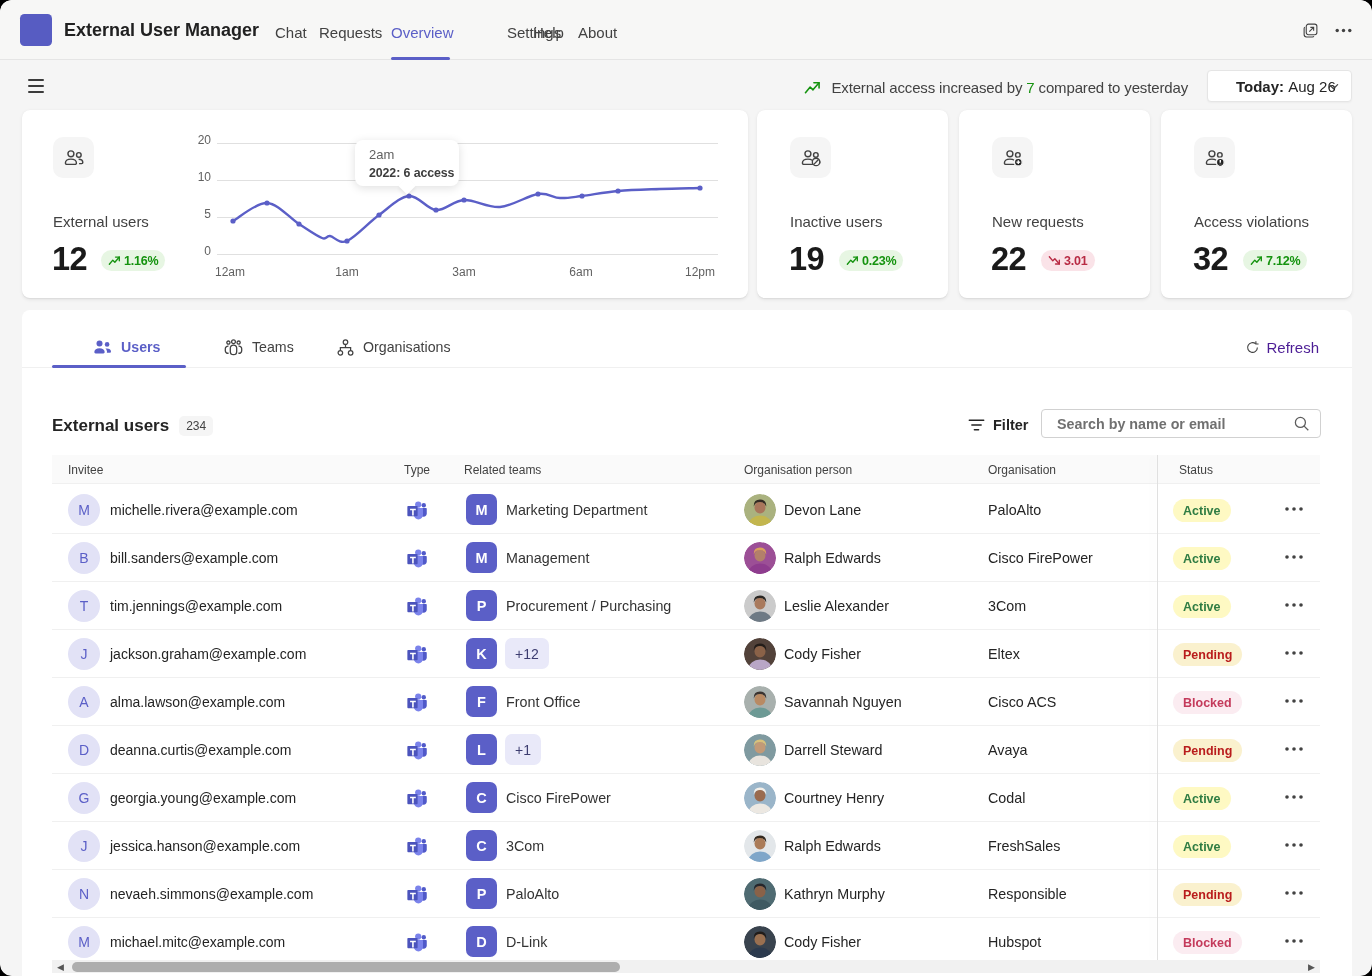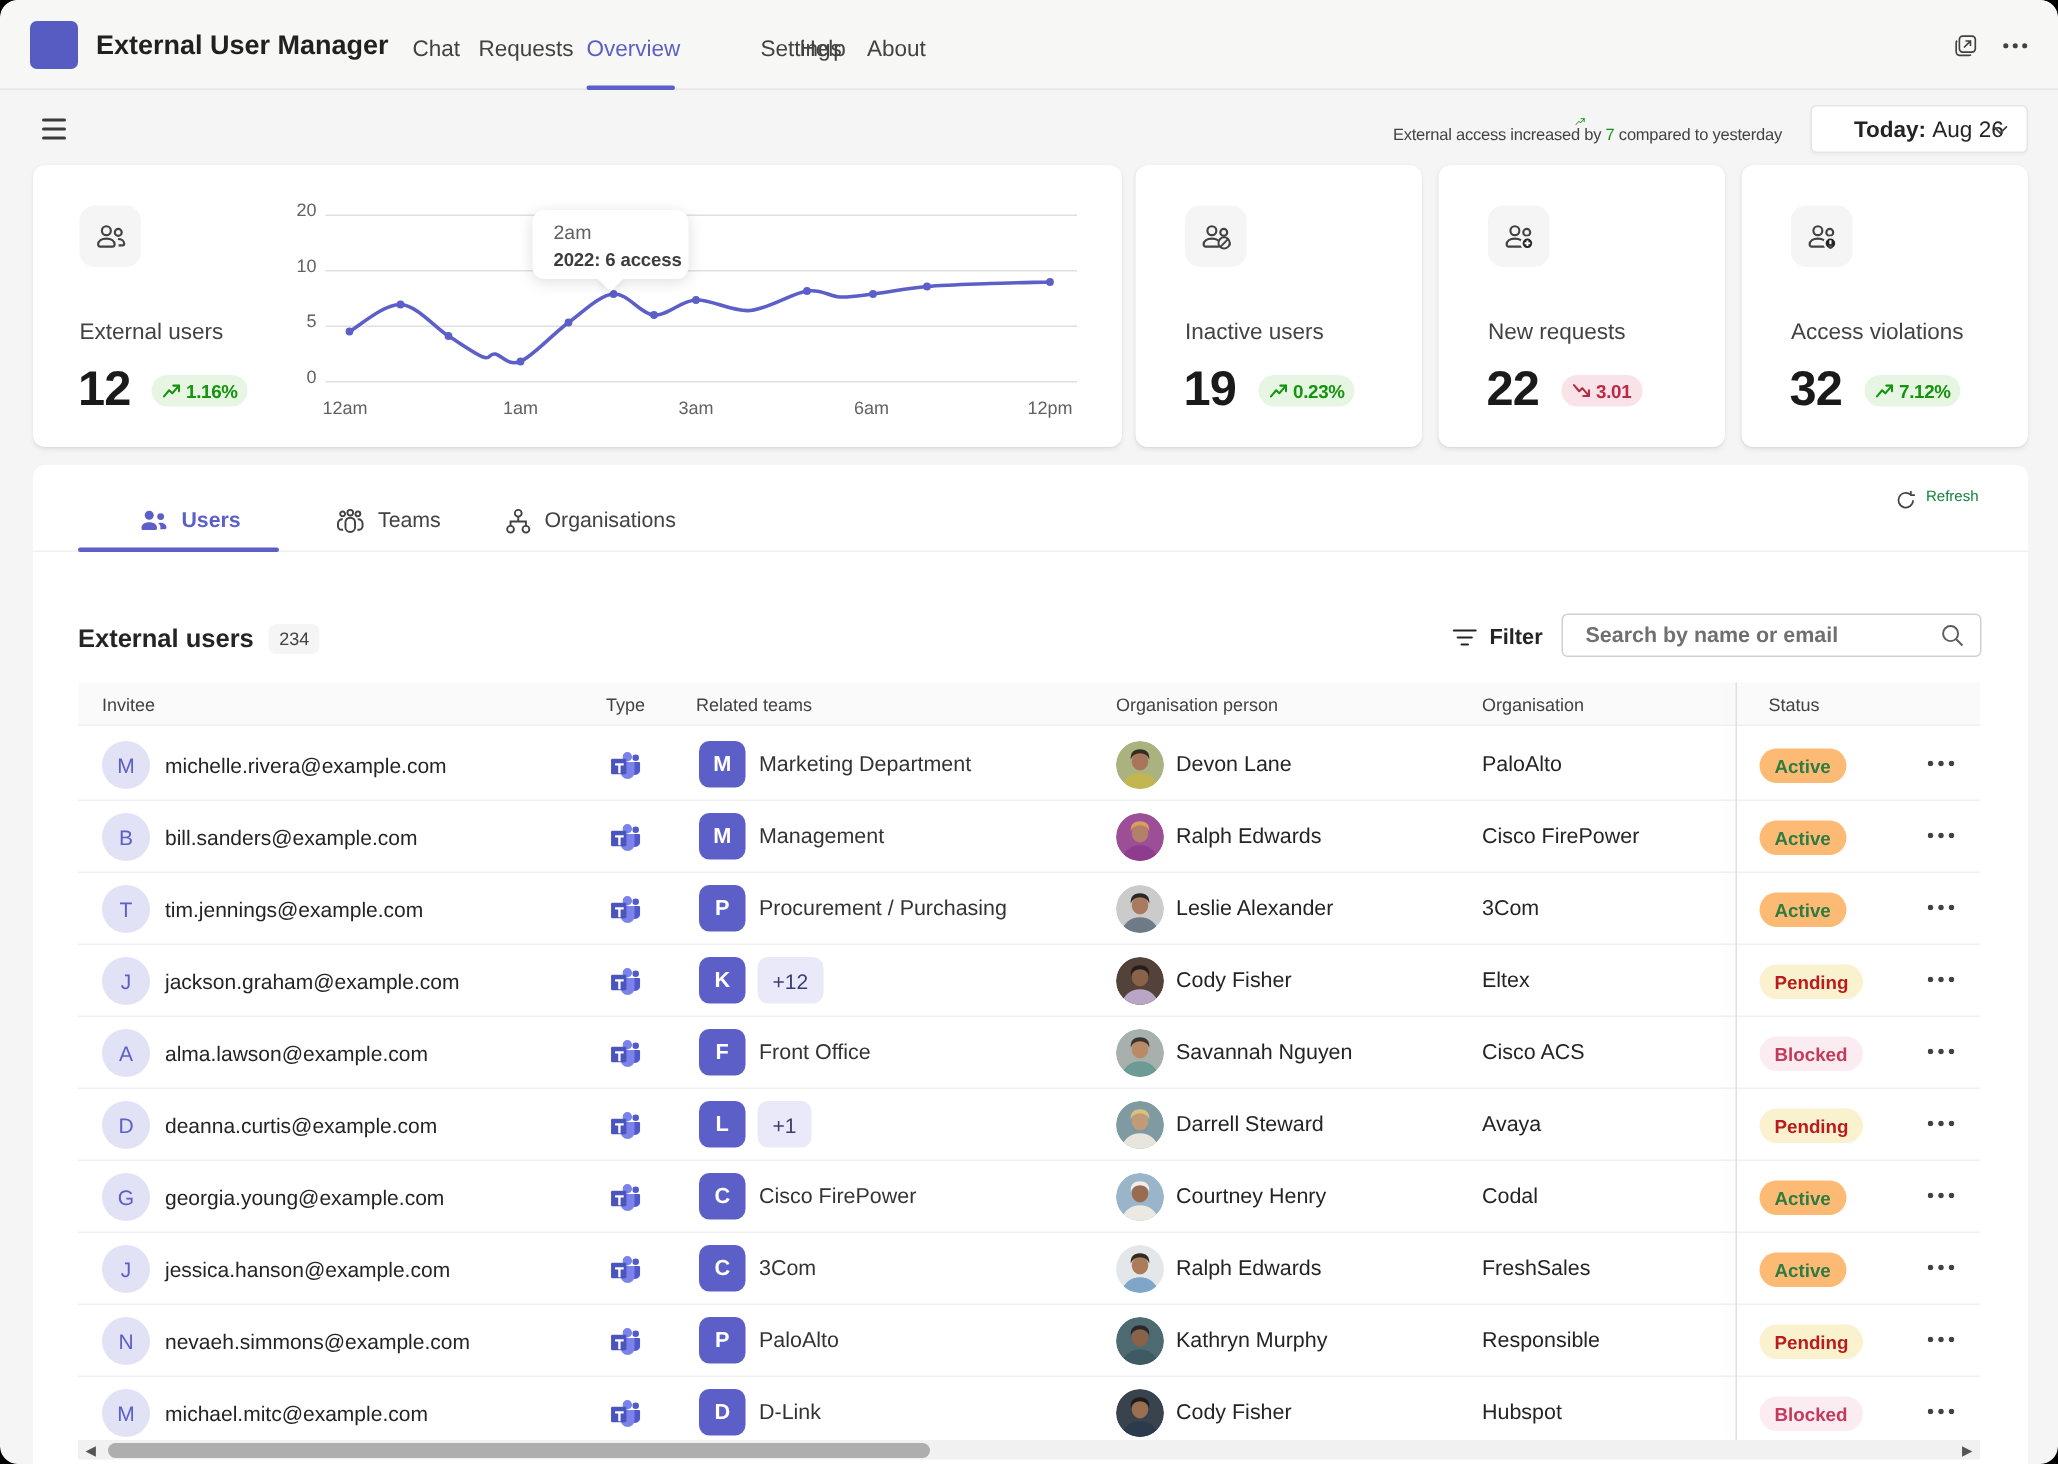--- a/index.html
+++ b/index.html
@@ -8,21 +8,21 @@
 .topbar { position:absolute; left:0; top:0; right:0; height:60px; background:#f7f7f6; border-bottom:1px solid #e5e5e5; }
 .logo { position:absolute; left:20px; top:14px; width:32px; height:32px; border-radius:4.5px; background:#575cc2; }
 .title { position:absolute; left:64px; top:20px; font-size:18px; font-weight:bold; color:#212121; letter-spacing:0px; }
 .nav { position:absolute; top:24px; font-size:15px; color:#424242; }
 .nav.active { color:#5b5fc7; }
 .navline { position:absolute; left:391px; top:57px; width:59px; height:3px; background:#5b5fc7; border-radius:2px; }
 .topicons { position:absolute; right:20px; top:0; height:60px; display:flex; align-items:center; gap:16px; }
 
 .hamb { position:absolute; left:28px; top:79px; width:16px; }
 .hamb div { height:1.8px; background:#3b3b3b; margin-bottom:4.2px; border-radius:1px; }
-.trendmsg { position:absolute; top:78px; right:184px; height:18px; display:flex; align-items:center; font-size:11px; letter-spacing:-0.15px; color:#424242;flex-direction:column; }
+.trendmsg { position:absolute; top:78px; right:184px; height:18px; display:flex; align-items:center; font-size:15px; letter-spacing:-0.15px; color:#424242; }
 .todaybtn { position:absolute; left:1207px; top:70px; width:145px; height:32px; background:#fff; border:1px solid #e5e5e5; border-radius:4px; box-shadow:0 1px 2px rgba(0,0,0,0.04); font-size:15px; color:#242424; display:flex; align-items:center; padding-left:28px; }
 
 .card { position:absolute; background:#fff; border-radius:8px; box-shadow:0 1.6px 3.6px rgba(0,0,0,0.07), 0 0.3px 0.9px rgba(0,0,0,0.05); }
 .iconbox { position:absolute; left:31px; top:27px; width:41px; height:41px; background:#f5f5f5; border-radius:10px; display:flex; align-items:center; justify-content:center; }
 .clabel { position:absolute; left:31px; top:103px; font-size:15px; color:#424242; }
 .cnum { position:absolute; left:30px; top:131px; font-size:32.5px; font-weight:bold; color:#1a1a1a; letter-spacing:-0.5px; }
 .badge { position:absolute; top:140px; height:21px; border-radius:10.5px; display:flex; align-items:center; gap:3px; padding:0 7px; font-size:12.5px; font-weight:bold; letter-spacing:-0.2px; }
 .badge.up { background:#e7f6e3; color:#15930f; }
 .badge.dn { background:#fae3e8; color:#b82b44; }
 
@@ -30,42 +30,42 @@
 .tooltip { position:absolute; left:333px; top:30px; width:104px; height:46px; background:#fff; border-radius:8px; box-shadow:0 2px 10px rgba(0,0,0,0.13); padding:7px 0 0 14px; white-space:nowrap; }
 .tooltip:after { content:""; position:absolute; left:46px; bottom:-6px; width:12px; height:12px; background:#fff; transform:rotate(45deg); box-shadow:2px 2px 4px rgba(0,0,0,0.07); }
 .tt1 { font-size:13px; color:#616161; }
 .tt2 { font-size:12.4px; color:#3d3d3d; font-weight:bold; margin-top:4px; letter-spacing:-0.1px; }
 
 .panel { position:absolute; left:22px; top:310px; width:1330px; height:666px; background:#fff; border-radius:8px 8px 0 0; }
 .tabs { position:absolute; left:0; top:0; right:0; height:58px; border-bottom:1px solid #f0f0f0; }
 .tab { position:absolute; top:0; height:58px; padding-top:16px; box-sizing:border-box; display:flex; align-items:center; gap:8px; font-size:14.2px; color:#424242; }
 .tab.active { color:#5b5fc7; font-weight:bold; }
 .tabline { position:absolute; left:30px; top:55px; width:134px; height:3px; background:#5b5fc7; border-radius:2px; }
-.refresh { position:absolute; right:33px; top:0; height:58px; padding-top:16px; box-sizing:border-box; display:flex; align-items:flex-start; gap:6px; font-size:10px; color:#15803d; }
+.refresh { position:absolute; right:33px; top:0; height:58px; padding-top:16px; box-sizing:border-box; display:flex; align-items:center; gap:6px; font-size:15px; color:#4c1d95; }
 
 .h2row { position:absolute; left:30px; top:106px; display:flex; align-items:center; }
 .h2 { font-size:17px; font-weight:bold; color:#242424; }
 .cnt { margin-left:10px; background:#f5f5f5; border-radius:5px; font-size:12px; color:#424242; padding:3px 7px; }
 .filter { position:absolute; left:946px; top:107px; display:flex; align-items:center; gap:8px; font-size:14.5px; font-weight:bold; color:#242424; }
 .search { position:absolute; left:1019px; top:99px; width:280px; height:29px; border:1px solid #d1d1d1; border-radius:4px; background:#fff; font-size:14.3px; color:#707070; display:flex; align-items:center; padding:0 10px 0 15px; justify-content:space-between;font-weight:bold; }
 
 .thead { position:absolute; left:30px; top:145px; width:1268px; height:29px; background:#fafafa; border-bottom:1px solid #f0f0f0; font-size:12px; color:#424242; }
 .thead span { position:absolute; top:8px; }
 .trow { position:absolute; left:30px; width:1268px; height:48px; border-bottom:1px solid #f0f0f0; }
 .cavat { position:absolute; left:16px; top:8px; width:32px; height:32px; border-radius:50%; background:#e2e2f6; color:#5b5fc7; font-size:14px; display:flex; align-items:center; justify-content:center; }
 .cemail { position:absolute; left:58px; top:16px; font-size:14px; color:#242424; }
 .ctype { position:absolute; left:354px; top:14px; }
 .tsq { position:absolute; left:414px; top:8px; width:31px; height:31px; border-radius:7px; background:#5b5fc7; color:#fff; font-size:14.5px; font-weight:bold; display:flex; align-items:center; justify-content:center; }
 .tname { position:absolute; left:454px; top:16px; font-size:14.3px; color:#333333; }
 .tplus { position:absolute; left:453px; top:8px; height:31px; border-radius:7px; background:#e9e9f9; color:#3d3d70; font-size:14px; display:flex; align-items:center; justify-content:center; padding:0 10px; }
 .cphoto { position:absolute; left:692px; top:8px; width:32px; height:32px; border-radius:50%; overflow:hidden; }
 .cperson { position:absolute; left:732px; top:16px; font-size:14.3px; color:#242424; }
 .corg { position:absolute; left:936px; top:16px; font-size:14.3px; color:#242424; }
 .pill { position:absolute; left:1121px; top:13px; height:23px; border-radius:12px; font-size:12.5px; font-weight:bold; display:flex; align-items:center; padding:0 10px; }
-.pill.active { background:#fdba74; color:#2f7c43; }
+.pill.active { background:#fef9c3; color:#2f7c43; }
 .pill.pending { background:#faf1ce; color:#b91c1c; }
 .pill.blocked { background:#fbecf1; color:#c43a5b; }
 .cdots { position:absolute; left:1233px; top:21px; }
 .cdots svg { display:block; }
 .stickline { position:absolute; left:1157px; top:455px; width:1px; height:505px; background:#e0e0e0; box-shadow:-5px 0 6px rgba(0,0,0,0.05); z-index:5; }
 
 .hscroll { position:absolute; left:30px; top:650px; width:1268px; height:13px; background:#f1f1f1; display:flex; align-items:center; }
 .hthumb { position:absolute; left:20px; top:1.5px; width:548px; height:10px; background:#aeaeae; border-radius:5px; }
 .harrow { position:absolute; top:2px; color:#555; font-size:9px; }
 </style></head>

